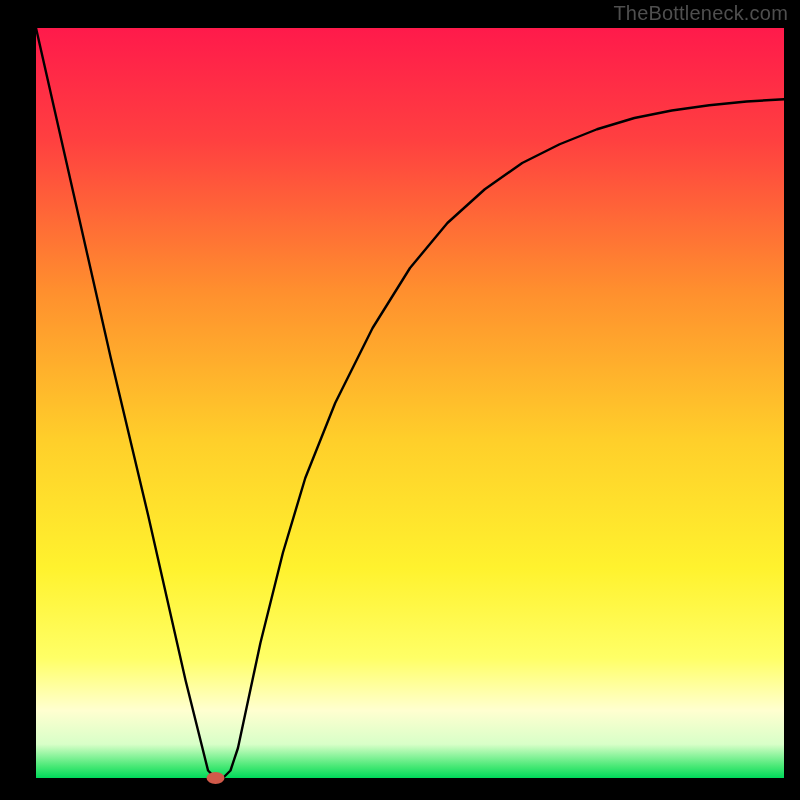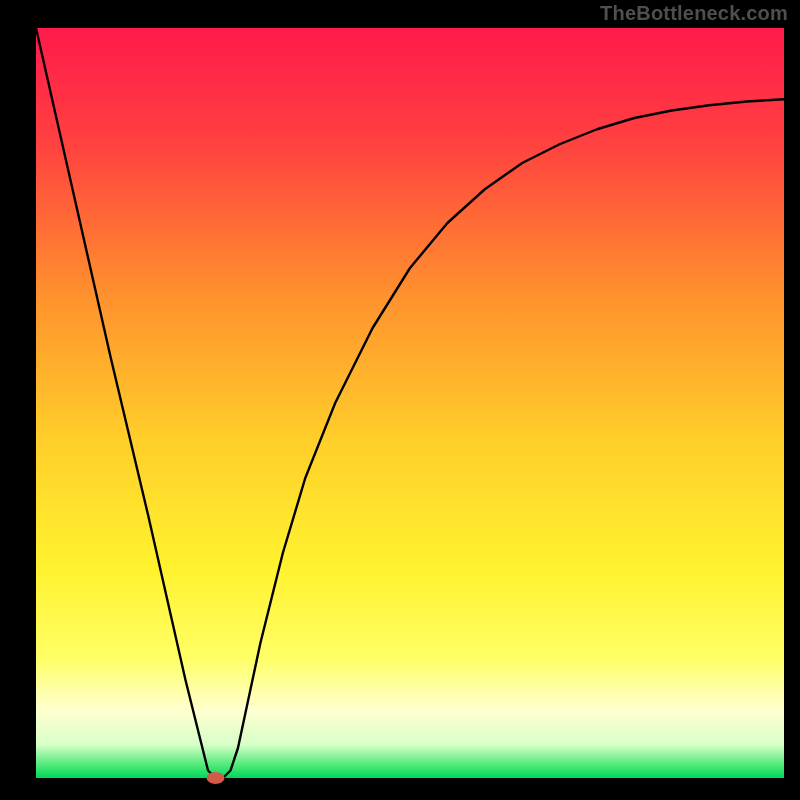--- a/index.html
+++ b/index.html
@@ -18,21 +18,21 @@
   }
   svg {
     display: block;
   }
   .watermark {
     position: absolute;
     top: 2px;
     right: 12px;
     color: #4f4f4f;
     font-size: 20px;
-    font-weight: 700;
+    font-weight: 400;
     letter-spacing: 0.2px;
     user-select: none;
   }
 </style>
 </head>
 <body>
 
 <div class="chart-wrap">
   <svg id="chart-svg" width="800" height="800" viewBox="0 0 800 800">
     <defs>

